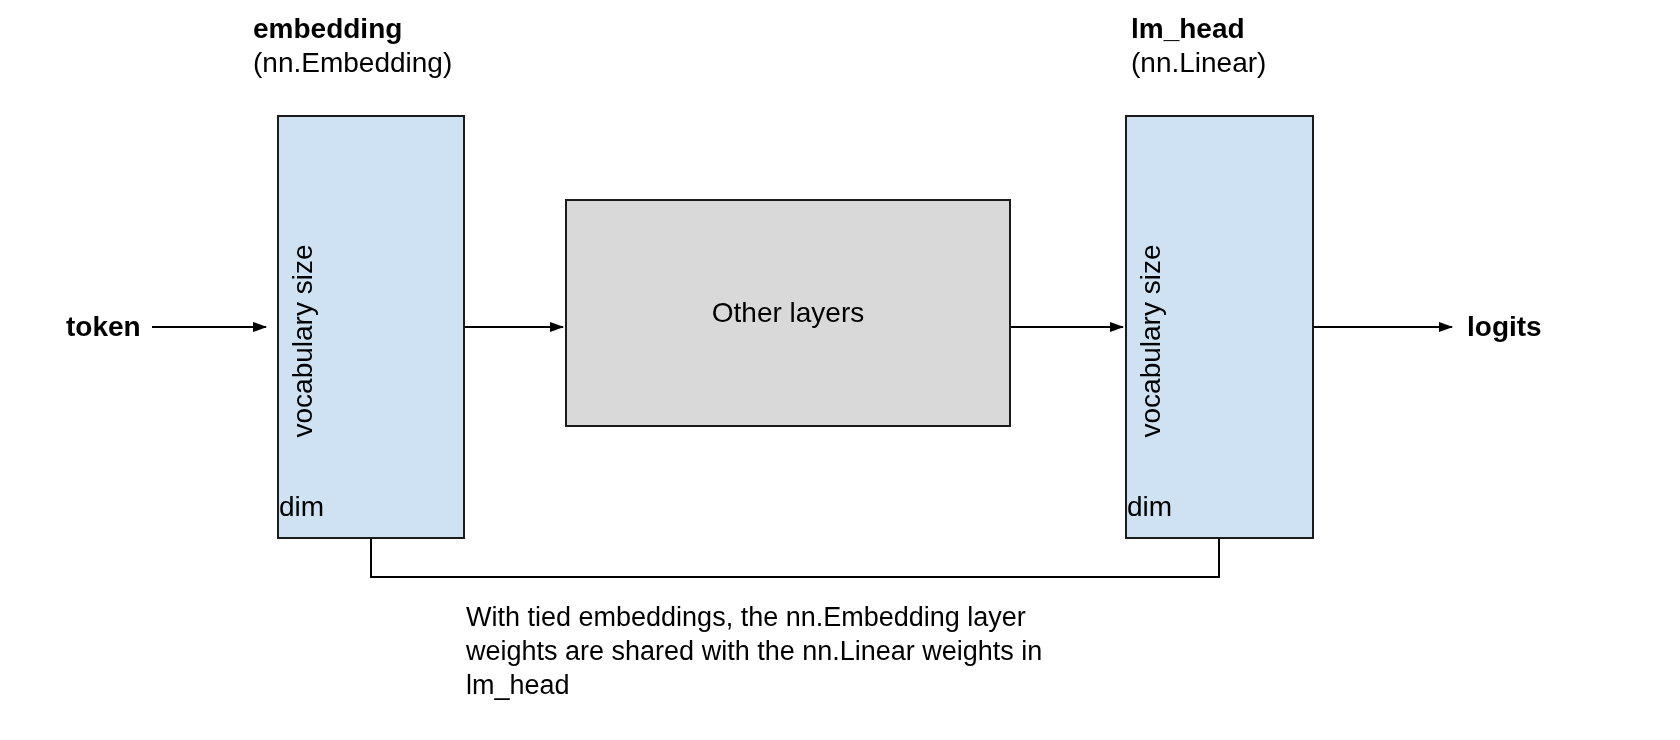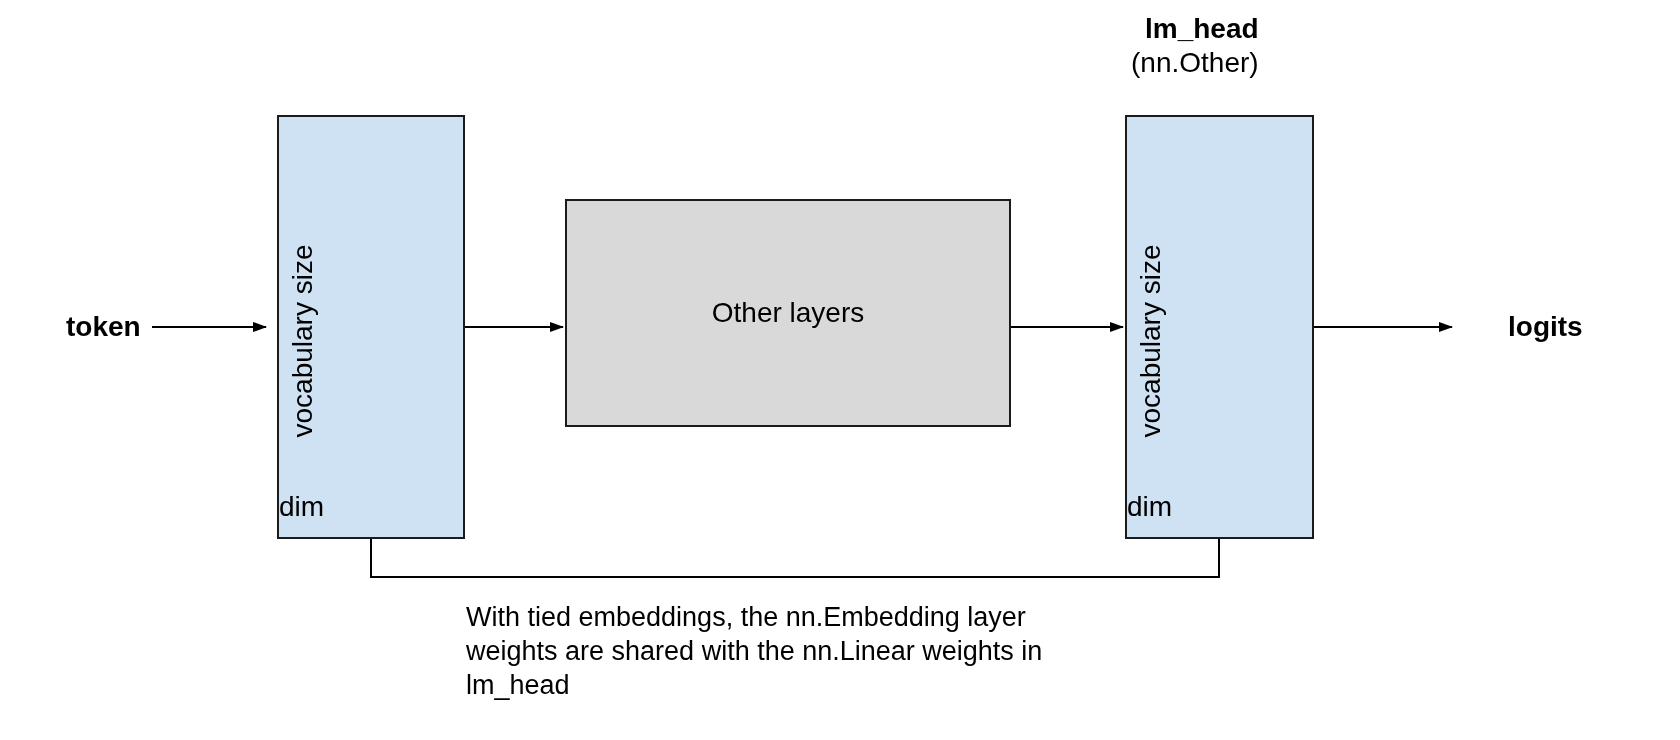--- a/index.html
+++ b/index.html
@@ -58,31 +58,31 @@
     font-size:28px;
   }
   .block-title{
     position:absolute;
     font-size:28px;
     line-height:34px;
     white-space:nowrap;
   }
   .block-title .title-line{ font-weight:bold; }
   .title-embedding{ left:253px; top:12px; }
-  .title-lm-head  { left:1131px; top:12px;text-align:right; }
+  .title-lm-head  { left:1131px; top:12px; }
   .io-label{
     position:absolute;
     top:311px;
     font-size:28px;
     font-weight:bold;
     line-height:32px;
     white-space:nowrap;
   }
   .io-token { left:66px; }
-  .io-logits{ left:1508px; }
+  .io-logits{ left:1467px; }
   .caption{
     position:absolute;
     left:466px;
     top:600px;
     width:600px;
     font-size:27px;
     line-height:34px;
   }
 </style>
 </head>
@@ -96,24 +96,28 @@
         <path d="M0,0 L14,5 L0,10 Z" fill="#000000"></path>
       </marker>
     </defs>
     <line x1="152" y1="327" x2="266" y2="327" stroke="#000000" stroke-width="2" marker-end="url(#arrowhead)"></line>
     <line x1="465" y1="327" x2="563" y2="327" stroke="#000000" stroke-width="2" marker-end="url(#arrowhead)"></line>
     <line x1="1011" y1="327" x2="1123" y2="327" stroke="#000000" stroke-width="2" marker-end="url(#arrowhead)"></line>
     <line x1="1314" y1="327" x2="1452" y2="327" stroke="#000000" stroke-width="2" marker-end="url(#arrowhead)"></line>
     <path d="M371,539 L371,577 L1219,577 L1219,539" fill="none" stroke="#000000" stroke-width="2"></path>
   </svg>
 
+  <div class="block-title title-embedding">
+    <div class="title-line">embedding</div>
+    <div class="subtitle-line">(nn.Embedding)</div>
+  </div>
 
   <div class="block-title title-lm-head">
     <div class="title-line">lm_head</div>
-    <div class="subtitle-line">(nn.Other)</div>
+    <div class="subtitle-line">(nn.Linear)</div>
   </div>
 
   <div class="io-label io-token">token</div>
   <div class="io-label io-logits">logits</div>
 
   <div class="block blue block-embedding">
     <span class="side-label shape-label">vocabulary size</span>
     <span class="dim-label shape-label">dim</span>
   </div>
 

